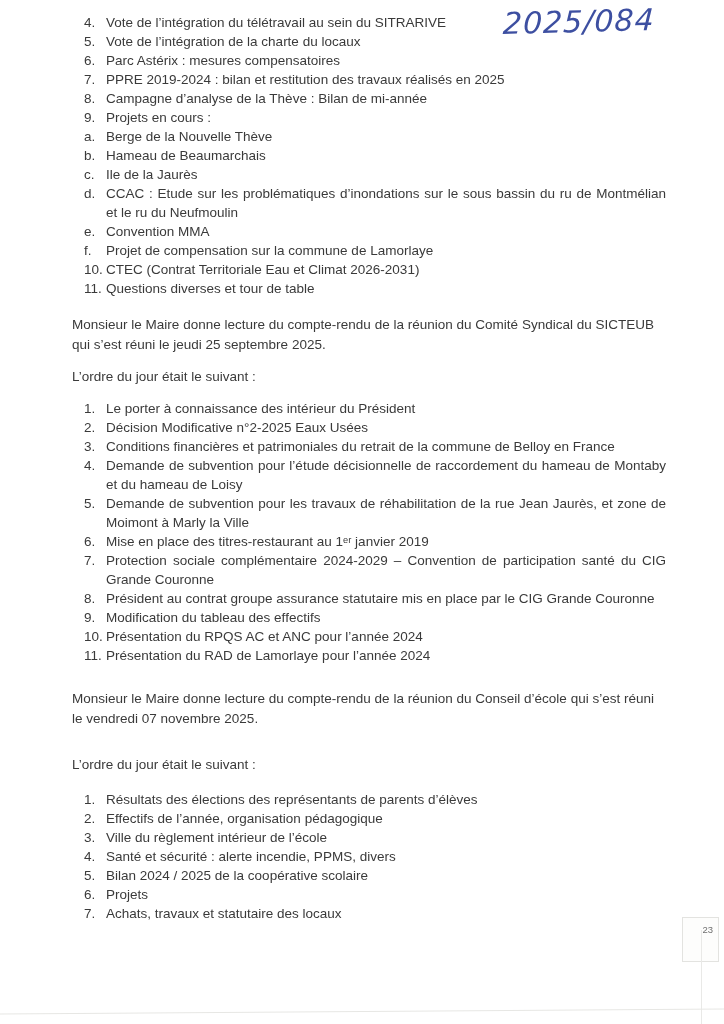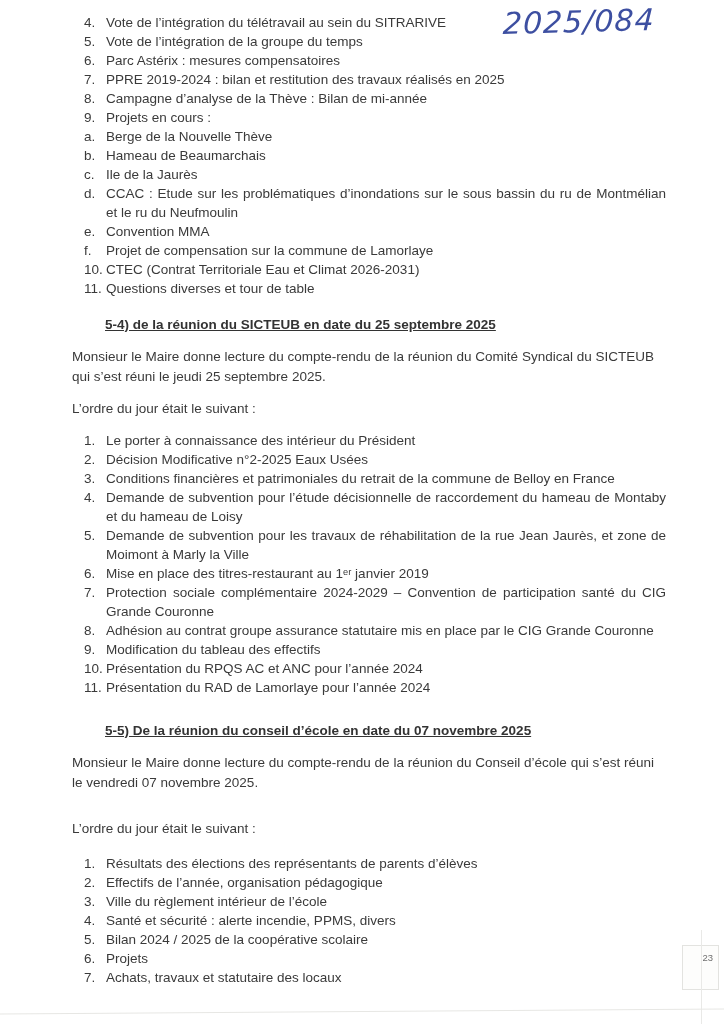--- a/index.html
+++ b/index.html
@@ -47,21 +47,21 @@
     line-height: 20px;
   }
   .section-sicteub { margin-top: 17px; }
   .section-sicteub .heading { margin-bottom: 0; }
   .section-ecole { margin-top: 24px; }
   .section-ecole .intro { margin-top: 26px; }
   .section-ecole .list { margin-top: 15px; }
   
   .page-number-box {
     position: absolute;
-    left: 682px; top: 945px;
+    left: 682px; top: 917px;
     width: 37px; height: 45px;
     border: 1px solid #e3e3e0;
     box-sizing: border-box;
     background: #fdfdfc;
   }
   .page-number {
     position: absolute; top: 6px; right: 5px;
     font-size: 9.5px; color: #6f6f6f;
   }
   
@@ -82,21 +82,21 @@
 
   <div class="handwriting">2025/084</div>
 
   <ol class="list">
     <li class="row">
         <span class="marker">4.</span>
         <span class="text">Vote de l’intégration du télétravail au sein du SITRARIVE</span>
       </li>
     <li class="row">
         <span class="marker">5.</span>
-        <span class="text">Vote de l’intégration de la groupe du temps</span>
+        <span class="text">Vote de l’intégration de la charte du locaux</span>
       </li>
     <li class="row">
         <span class="marker">6.</span>
         <span class="text">Parc Astérix : mesures compensatoires</span>
       </li>
     <li class="row">
         <span class="marker">7.</span>
         <span class="text">PPRE 2019-2024 : bilan et restitution des travaux réalisés en 2025</span>
       </li>
     <li class="row">
@@ -135,21 +135,20 @@
         <span class="marker">10.</span>
         <span class="text">CTEC (Contrat Territoriale Eau et Climat 2026-2031)</span>
       </li>
     <li class="row">
         <span class="marker">11.</span>
         <span class="text">Questions diverses et tour de table</span>
       </li>
   </ol>
 
   <section class="section-sicteub">
-    <h2 class="heading">5-4) de la réunion du SICTEUB en date du 25 septembre 2025</h2>
     <p class="para">Monsieur le Maire donne lecture du compte-rendu de la réunion du Comité Syndical du SICTEUB qui s’est réuni le jeudi 25 septembre 2025.</p>
     <p class="intro">L’ordre du jour était le suivant :</p>
     <ol class="list">
       <li class="row">
           <span class="marker">1.</span>
           <span class="text">Le porter à connaissance des intérieur du Président</span>
         </li>
       <li class="row">
           <span class="marker">2.</span>
           <span class="text">Décision Modificative n°2-2025 Eaux Usées</span>
@@ -169,39 +168,38 @@
       <li class="row">
           <span class="marker">6.</span>
           <span class="text">Mise en place des titres-restaurant au 1ᵉʳ janvier 2019</span>
         </li>
       <li class="row">
           <span class="marker">7.</span>
           <span class="text">Protection sociale complémentaire 2024-2029 – Convention de participation santé du CIG Grande Couronne</span>
         </li>
       <li class="row">
           <span class="marker">8.</span>
-          <span class="text">Adhésion au contrat groupe assurance statutaire mis en place par le CIG Grande Couronne</span>
+          <span class="text">Président au contrat groupe assurance statutaire mis en place par le CIG Grande Couronne</span>
         </li>
       <li class="row">
           <span class="marker">9.</span>
           <span class="text">Modification du tableau des effectifs</span>
         </li>
       <li class="row">
           <span class="marker">10.</span>
           <span class="text">Présentation du RPQS AC et ANC pour l’année 2024</span>
         </li>
       <li class="row">
           <span class="marker">11.</span>
           <span class="text">Présentation du RAD de Lamorlaye pour l’année 2024</span>
         </li>
     </ol>
   </section>
 
   <section class="section-ecole">
-    <h2 class="heading">5-5) De la réunion du conseil d’école en date du 07 novembre 2025</h2>
     <p class="para">Monsieur le Maire donne lecture du compte-rendu de la réunion du Conseil d’école qui s’est réuni le vendredi 07 novembre 2025.</p>
     <p class="intro">L’ordre du jour était le suivant :</p>
     <ol class="list">
       <li class="row">
           <span class="marker">1.</span>
           <span class="text">Résultats des élections des représentants de parents d’élèves</span>
         </li>
       <li class="row">
           <span class="marker">2.</span>
           <span class="text">Effectifs de l’année, organisation pédagogique</span>

